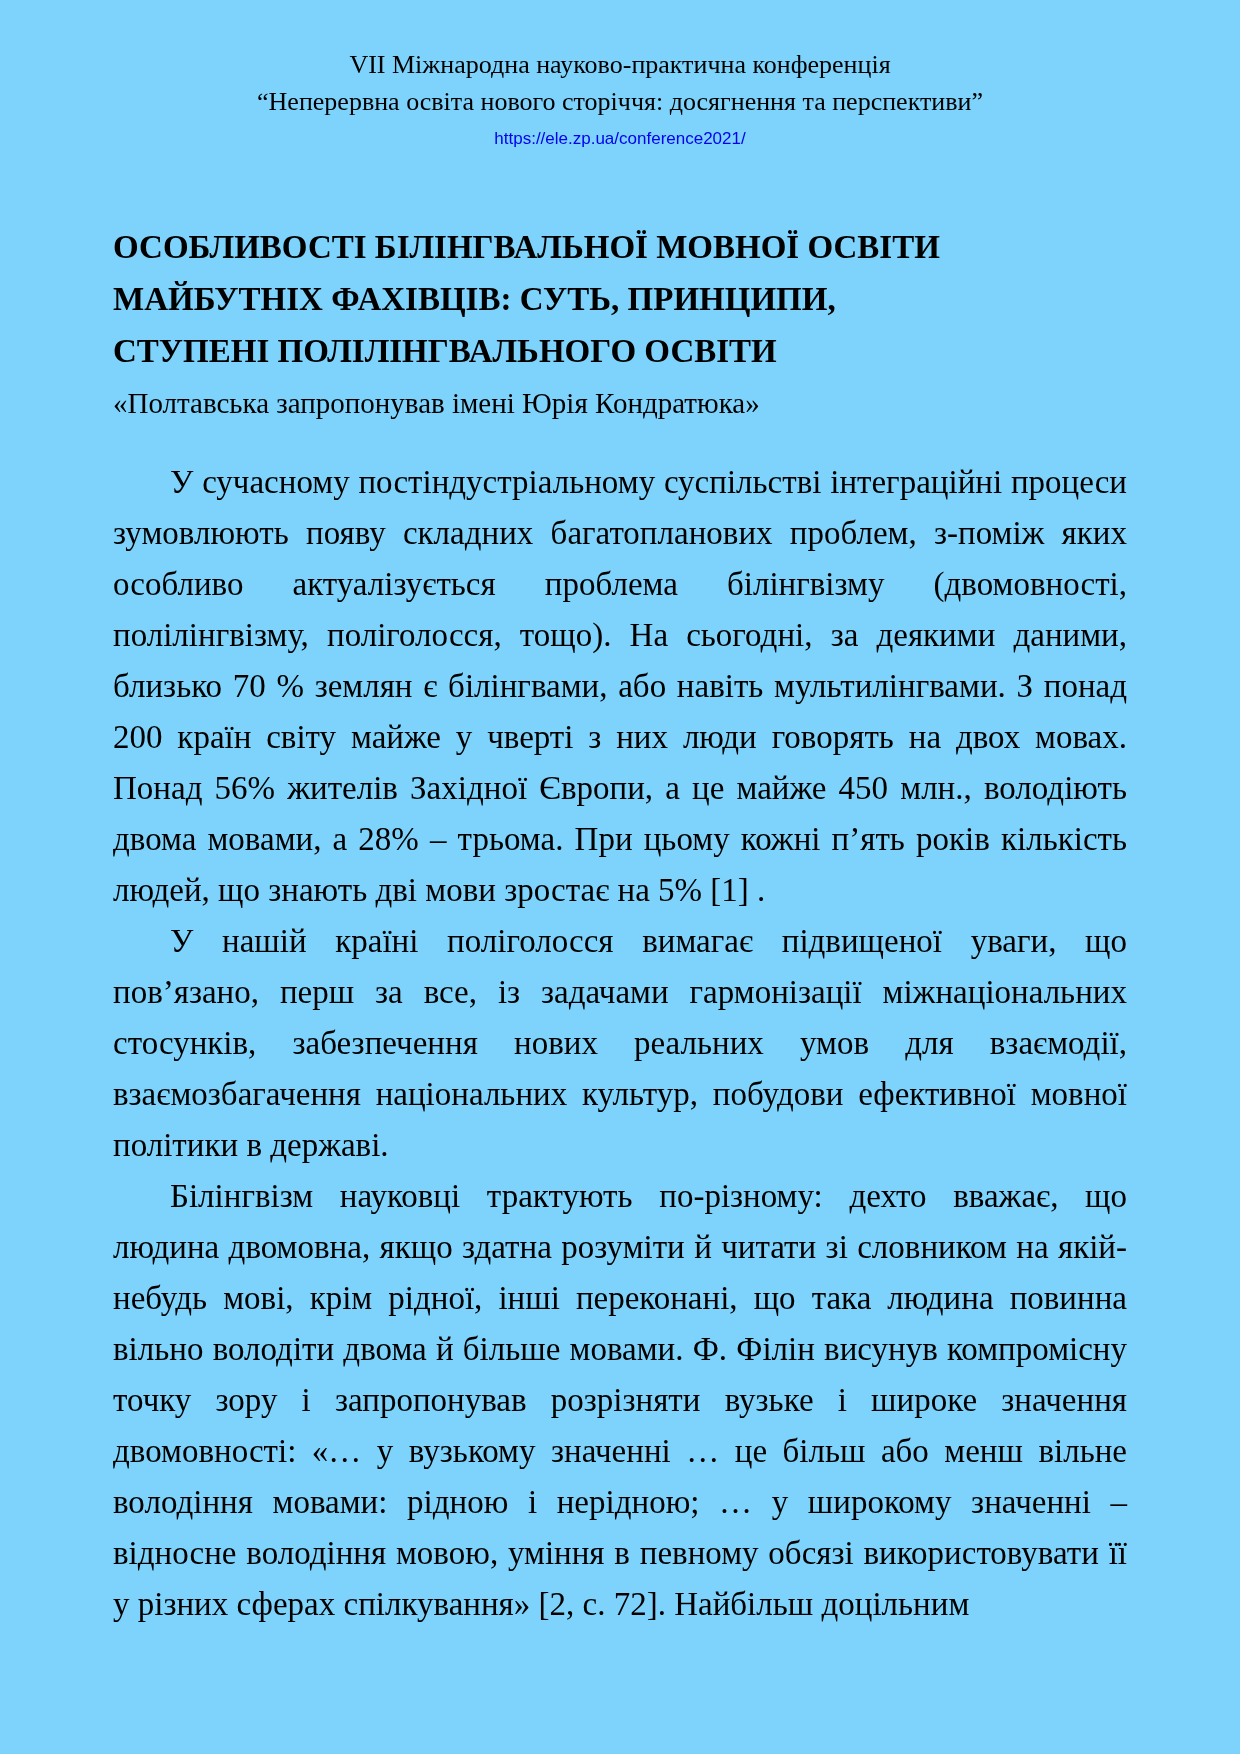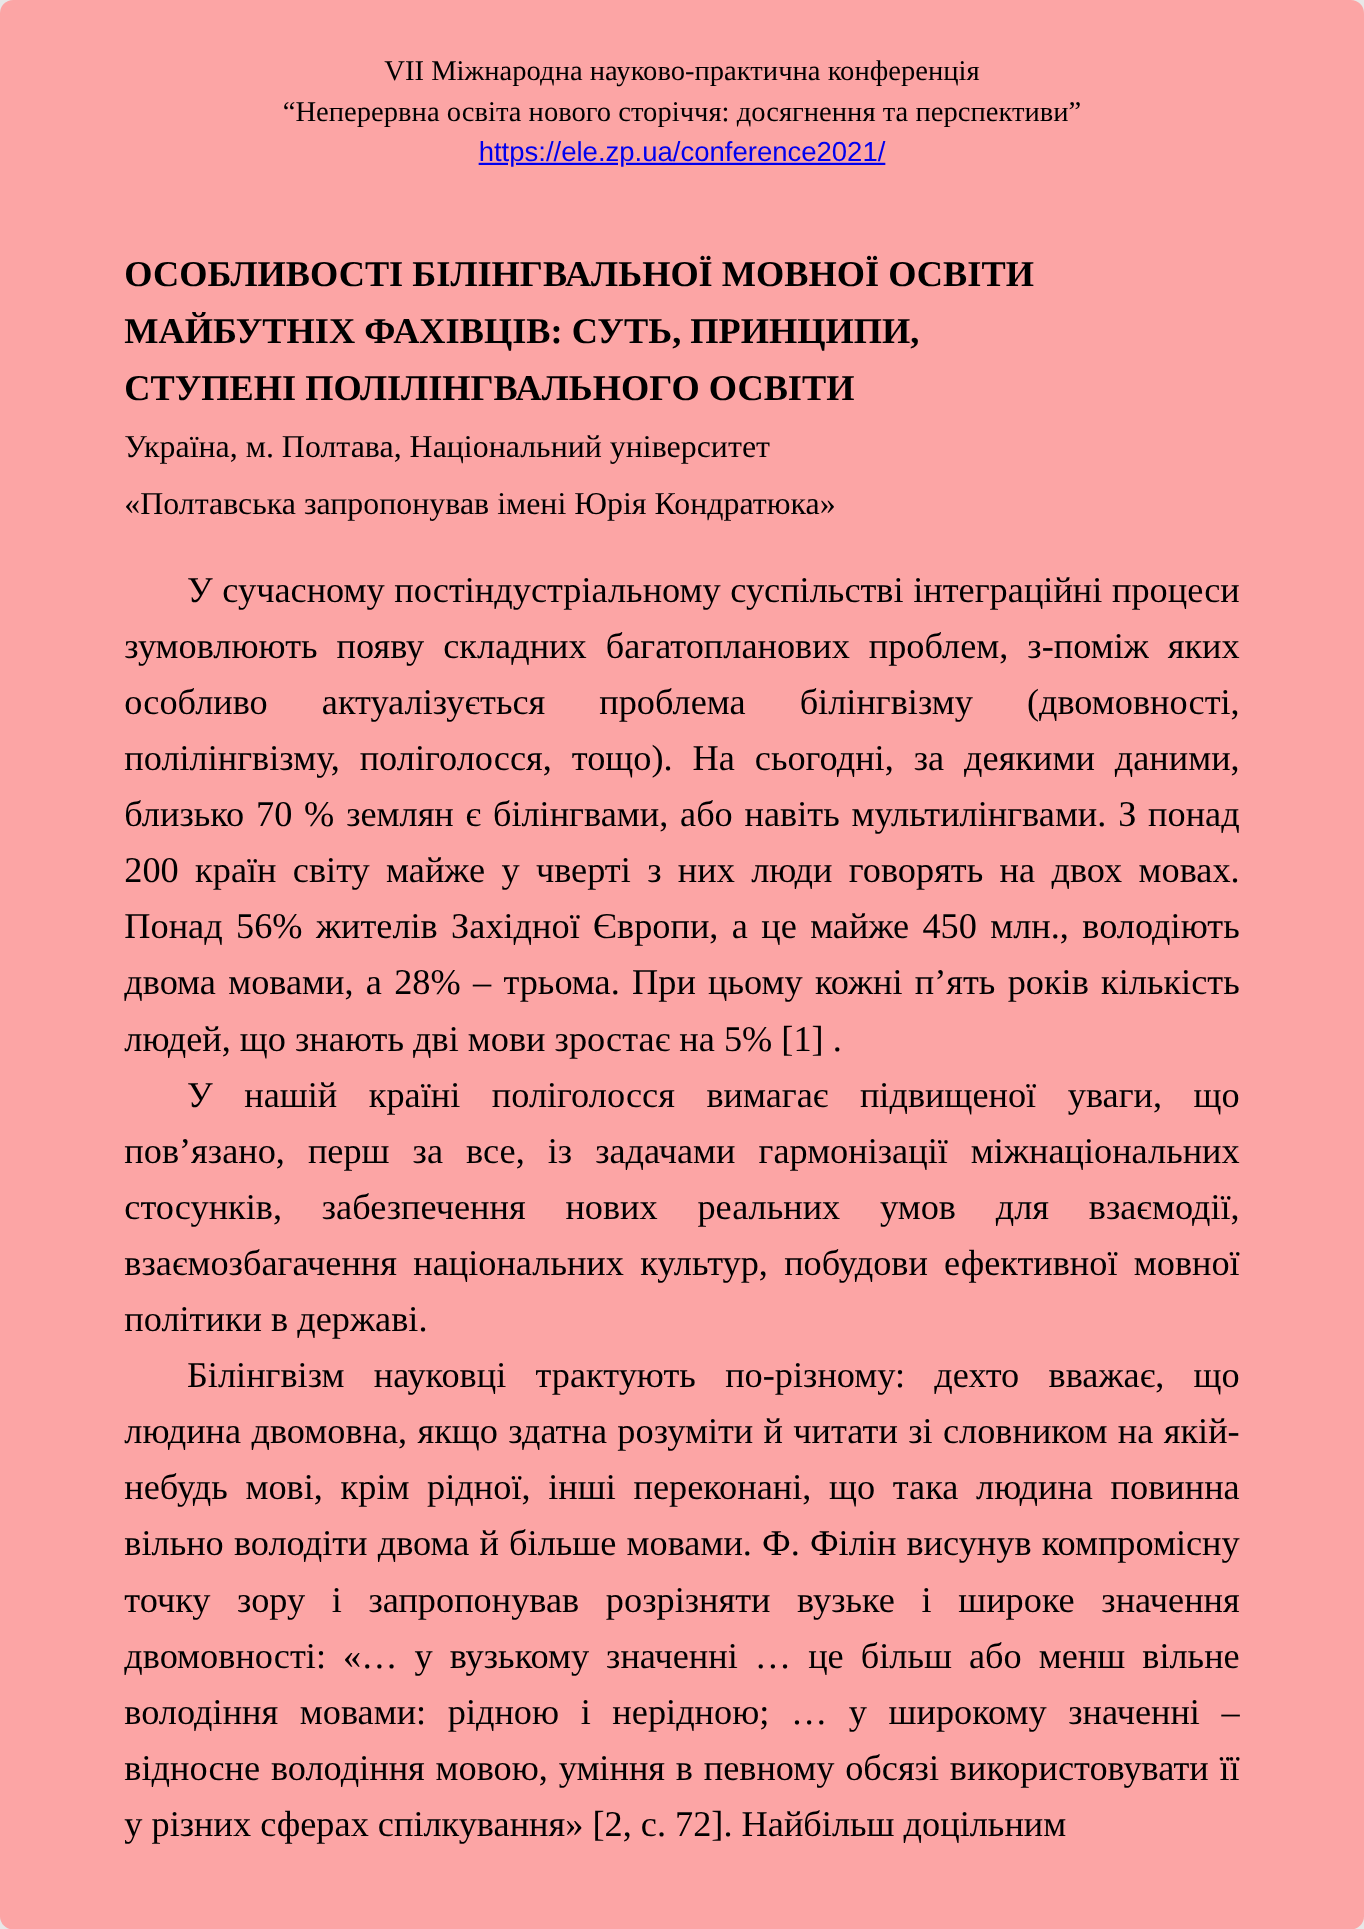--- a/index.html
+++ b/index.html
@@ -25,22 +25,21 @@
   .conf-line {
     font-size: 26px;
     line-height: 37px;
     white-space: nowrap;
   }
   .conf-link-row {
     line-height: 37px;
   }
   .conf-link {
     font-family: "Liberation Sans", "DejaVu Sans", sans-serif;
-    font-size: 25px;
-    text-decoration: underline;
+    font-size: 17px;
     cursor: pointer;
     margin-top: 16px;
   }
   .article-heading {
     text-align: left;
   }
   .article-title {
     margin: 64px 0 0 0;
     font-size: 33px;
     line-height: 52px;
@@ -65,37 +64,36 @@
     font-size: 33px;
     line-height: 51px;
     text-align: justify;
     text-indent: 57px;
     hyphens: none;
   }
 </style>
 </head>
 <body>
 
-<div class="page" style="background: #fca5a5; color: rgb(0, 0, 0); border-radius: 12px;">
+<div class="page" style="background: #7dd3fc; color: rgb(0, 0, 0);">
 
   <header class="conf-header">
     <div class="conf-line">VII Міжнародна науково-практична конференція</div>
     <div class="conf-line">“Неперервна освіта нового сторіччя: досягнення та перспективи”</div>
     <div class="conf-link-row">
       <a class="conf-link" style="color: rgb(0, 0, 238);">https://ele.zp.ua/conference2021/</a>
     </div>
   </header>
 
   <section class="article-heading">
     <h1 class="article-title">
       <div class="title-line">ОСОБЛИВОСТІ БІЛІНГВАЛЬНОЇ МОВНОЇ ОСВІТИ</div>
       <div class="title-line">МАЙБУТНІХ ФАХІВЦІВ: СУТЬ, ПРИНЦИПИ,</div>
       <div class="title-line">СТУПЕНІ ПОЛІЛІНГВАЛЬНОГО ОСВІТИ</div>
     </h1>
-    <div class="affil-line">Україна, м. Полтава, Національний університет</div>
     <div class="affil-line">«Полтавська запропонував  імені Юрія Кондратюка»</div>
   </section>
 
   <main class="article-body">
     <p>У сучасному постіндустріальному суспільстві інтеграційні процеси зумовлюють появу складних багатопланових проблем, з-поміж яких особливо актуалізується  проблема  білінгвізму (двомовності, полілінгвізму, поліголосся, тощо).  На сьогодні, за деякими даними, близько 70 % землян є білінгвами, або навіть мультилінгвами. З понад 200 країн світу майже у чверті з них люди говорять на двох мовах. Понад 56% жителів Західної Європи, а це майже 450 млн., володіють двома мовами, а 28% – трьома. При цьому кожні п’ять років кількість людей, що знають дві мови зростає на 5% [1] .</p>
     <p>У нашій країні поліголосся вимагає  підвищеної уваги, що пов’язано, перш за все, із задачами гармонізації міжнаціональних стосунків, забезпечення нових реальних умов для взаємодії, взаємозбагачення національних культур, побудови ефективної мовної політики в державі.</p>
     <p>Білінгвізм науковці трактують по-різному: дехто вважає, що людина двомовна, якщо здатна розуміти й читати зі словником на якій-небудь мові, крім рідної, інші  переконані, що така людина повинна вільно володіти двома й більше мовами. Ф. Філін висунув компромісну точку зору і запропонував розрізняти вузьке і широке значення двомовності: «… у вузькому значенні … це  більш або менш вільне володіння мовами: рідною і нерідною; … у широкому значенні – відносне володіння мовою, уміння в певному обсязі використовувати її у різних сферах спілкування» [2, с. 72]. Найбільш доцільним</p>
   </main>
 
 </div>

